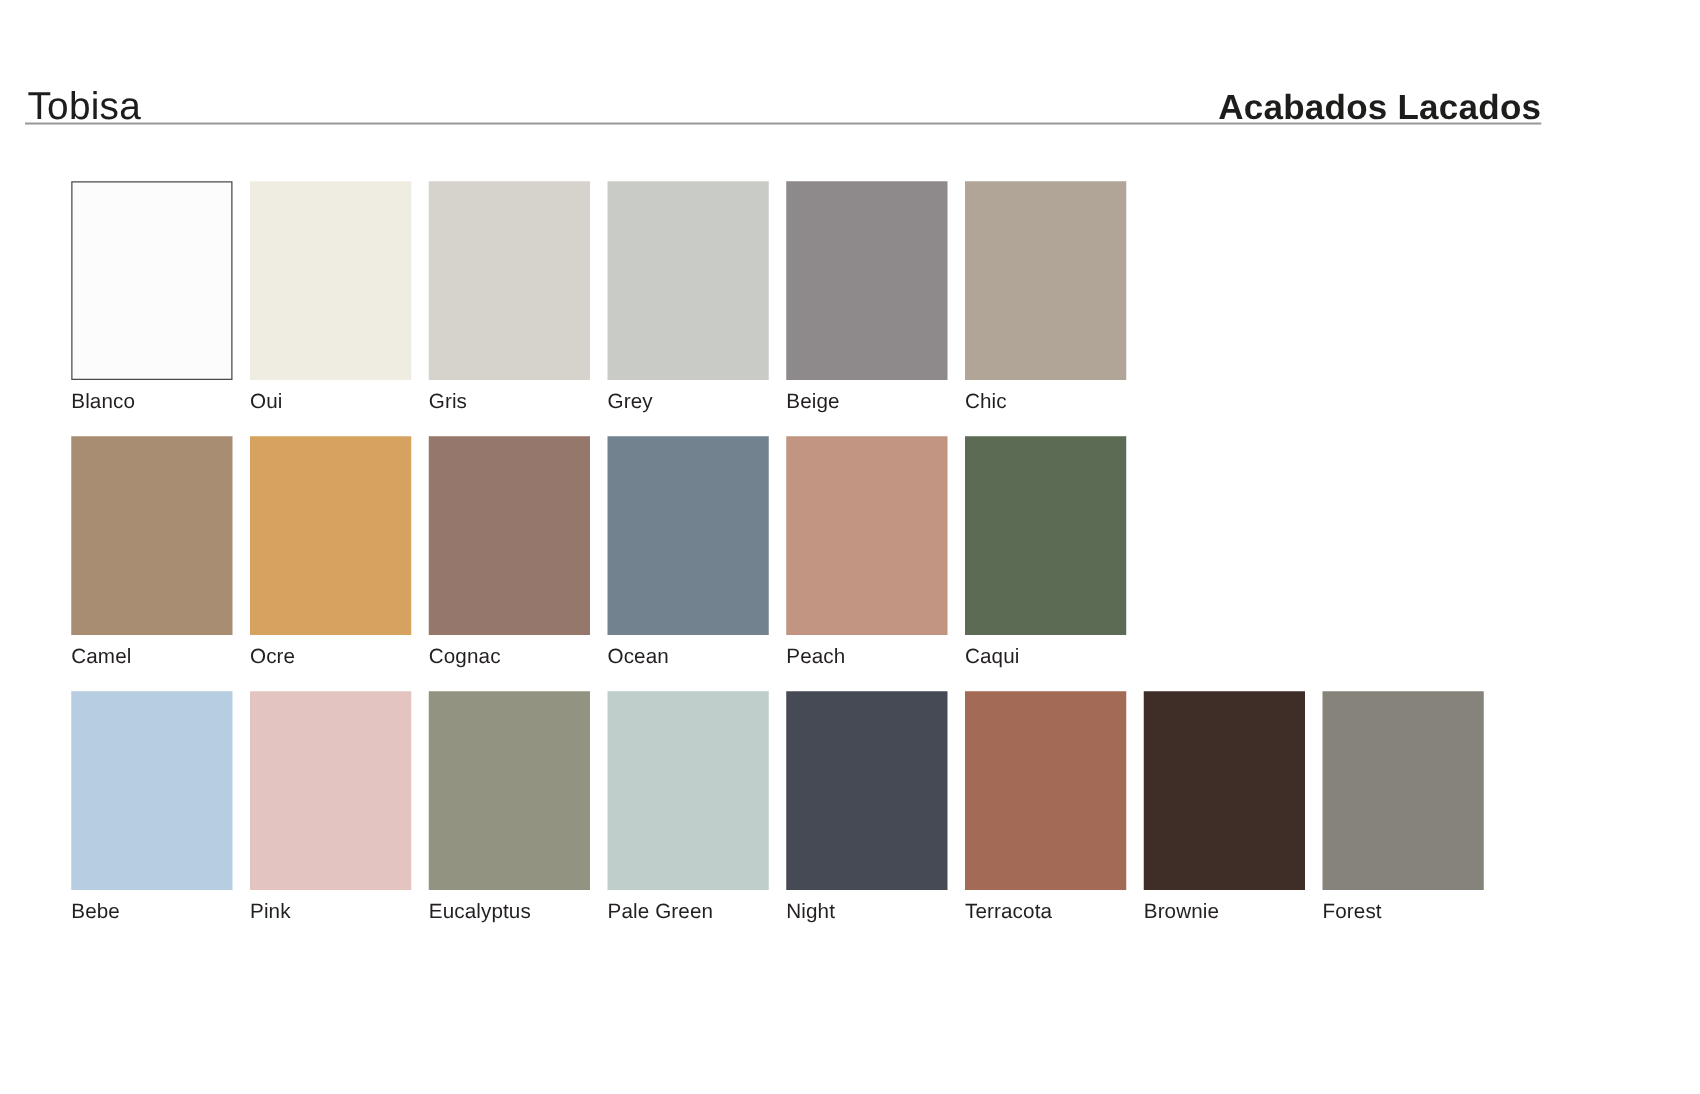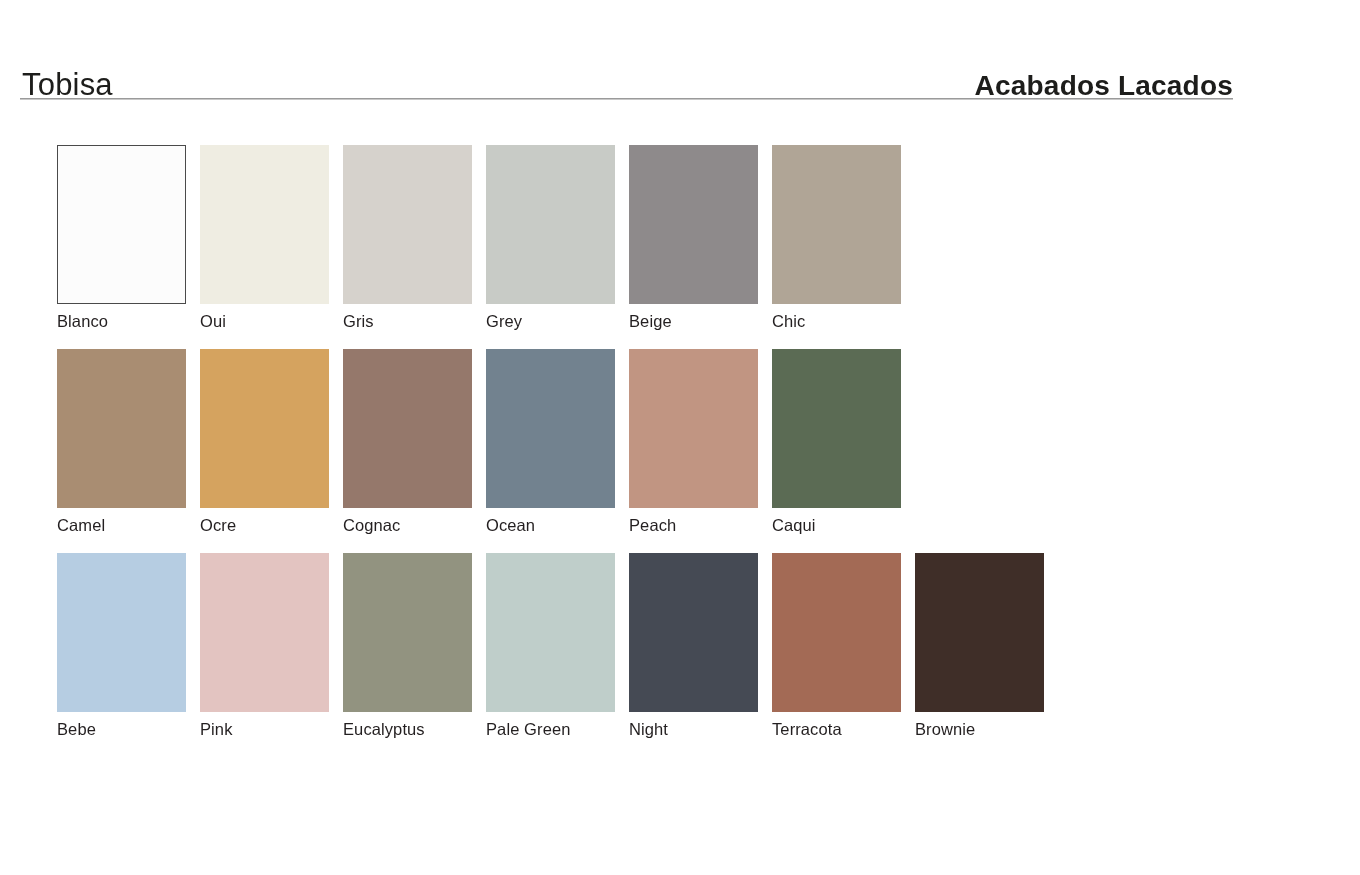--- a/index.html
+++ b/index.html
@@ -170,14 +170,18 @@
         <div class="swatch-label">Night</div>
       </div>
       <div class="swatch-cell">
         <div class="swatch-chip" style="background: rgb(163, 106, 85);"></div>
         <div class="swatch-label">Terracota</div>
       </div>
       <div class="swatch-cell">
         <div class="swatch-chip" style="background: rgb(63, 46, 40);"></div>
         <div class="swatch-label">Brownie</div>
       </div>
+      <div class="swatch-cell">
+        <div class="swatch-chip" style="background: rgb(133, 131, 122);"></div>
+        <div class="swatch-label">Forest</div>
+      </div>
     </div>
   </div>
 
 </body></html>

